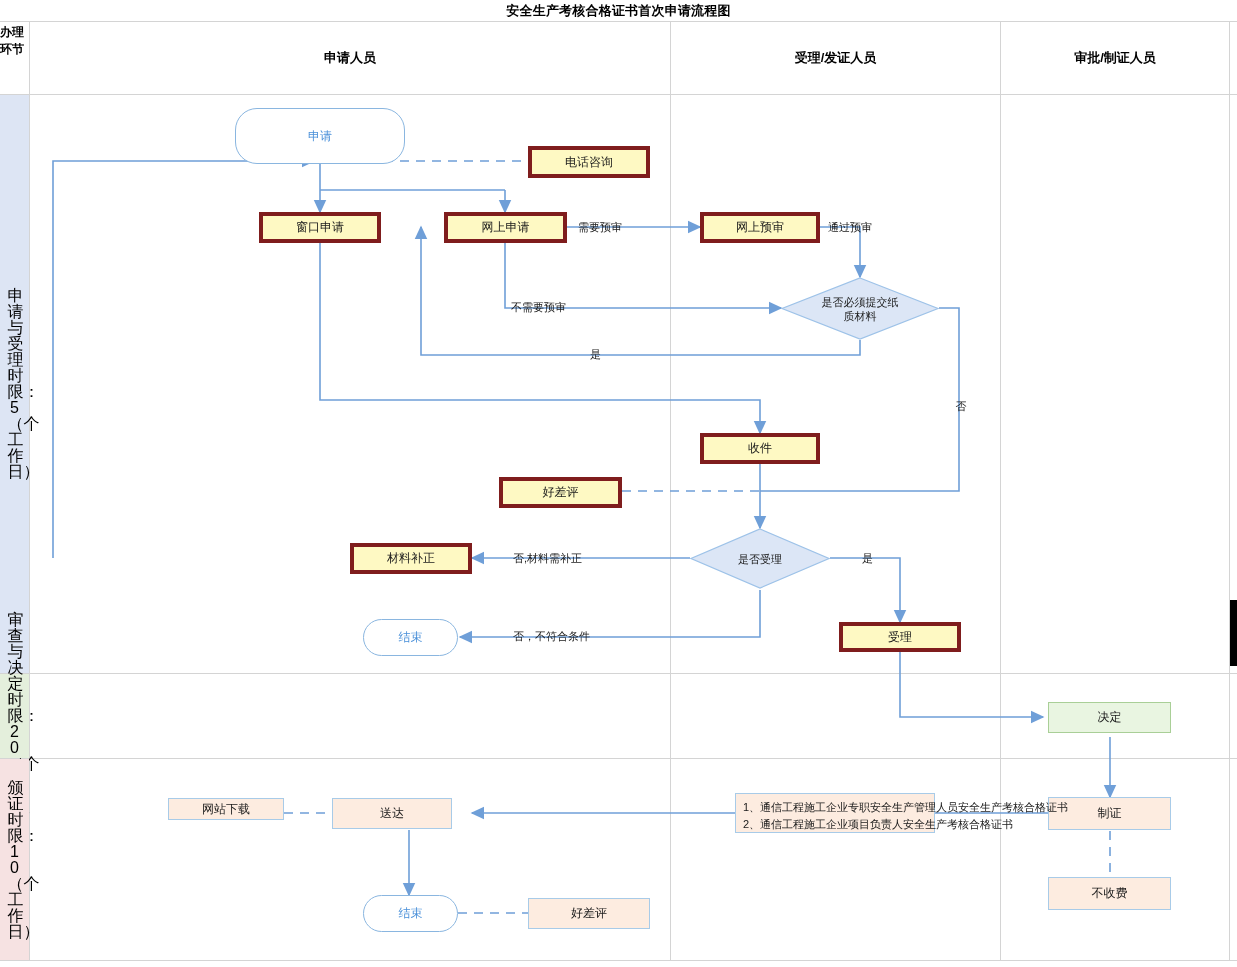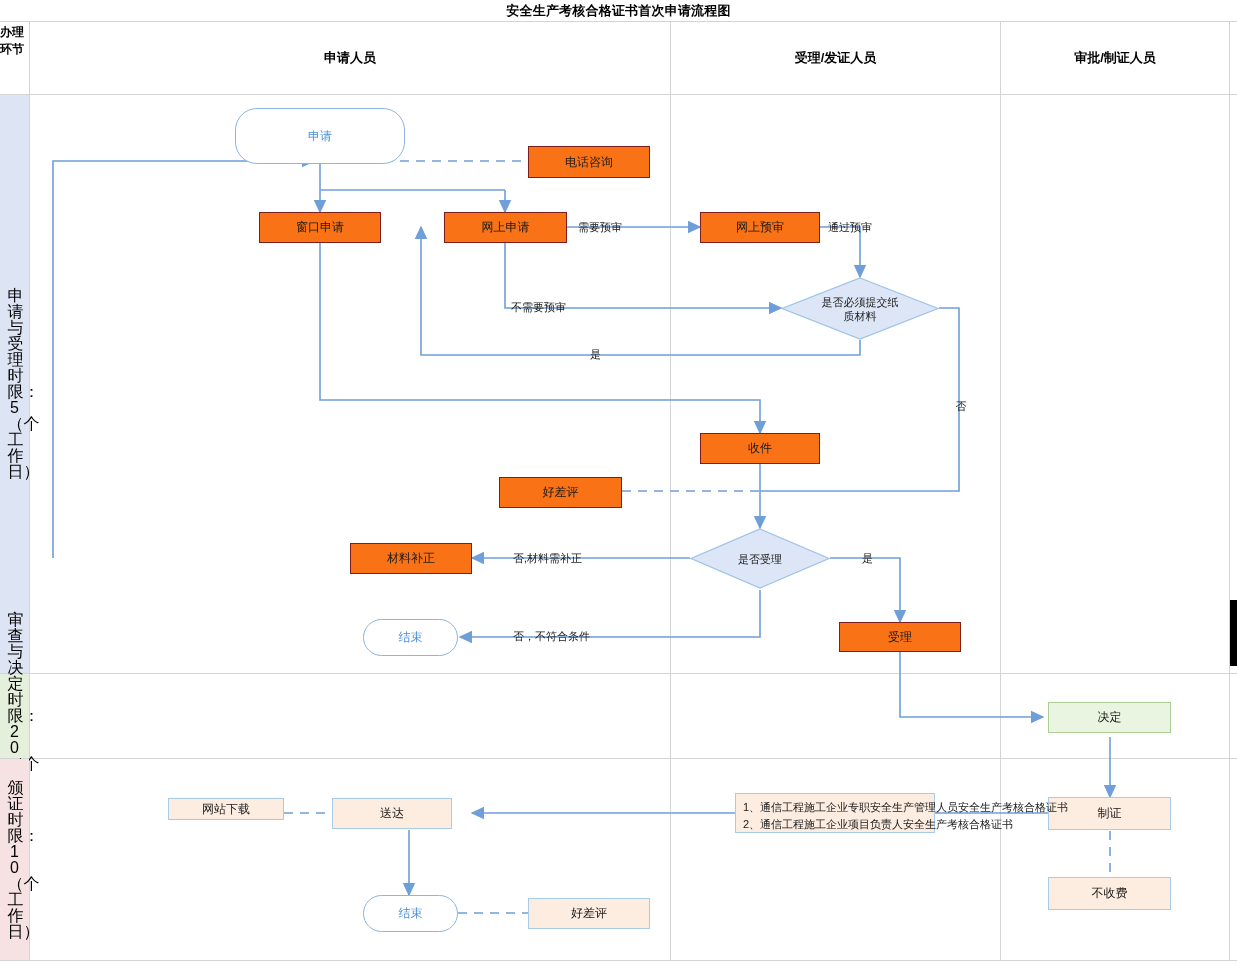--- a/index.html
+++ b/index.html
@@ -25,21 +25,21 @@
     color:#000;text-align:left;line-height:17px;writing-mode:horizontal-tb;word-break:break-all;}
 
   .phase-cell{position:absolute;left:0;width:29px;display:flex;align-items:center;
     justify-content:center;}
   .phase-text{font-size:16px;color:#000;line-height:16px;text-align:center;
     word-break:break-all;width:14px;}
 
   
   .node{position:absolute;box-sizing:border-box;display:flex;align-items:center;
     justify-content:center;text-align:center;font-size:12px;line-height:15px;}
-  .n-blue{background:#f97316;border:1px solid #7f1d1d;color:#1a1a1a;}
+  .n-blue{background:#fef9c3;border:4px solid #7f1d1d;color:#1a1a1a;}
   .n-green{background:#e9f5e1;border:1px solid #a9cf97;color:#1a1a1a;}
   .n-orange{background:#fdece0;border:1px solid #a8cbe8;color:#1a1a1a;}
   .n-term{background:#ffffff;border:1px solid #8ab6e0;color:#4a90d9;border-radius:22px;}
   .n-list{background:#fdece0;border:1px solid #a8cbe8;color:#1a1a1a;display:block;
     padding:5px 7px;font-size:11px;line-height:17px;text-align:left;}
 
   .diamond{position:absolute;}
   .diamond svg{display:block;}
   .diamond .dlabel{position:absolute;left:0;top:0;width:100%;height:100%;
     display:flex;align-items:center;justify-content:center;text-align:center;

